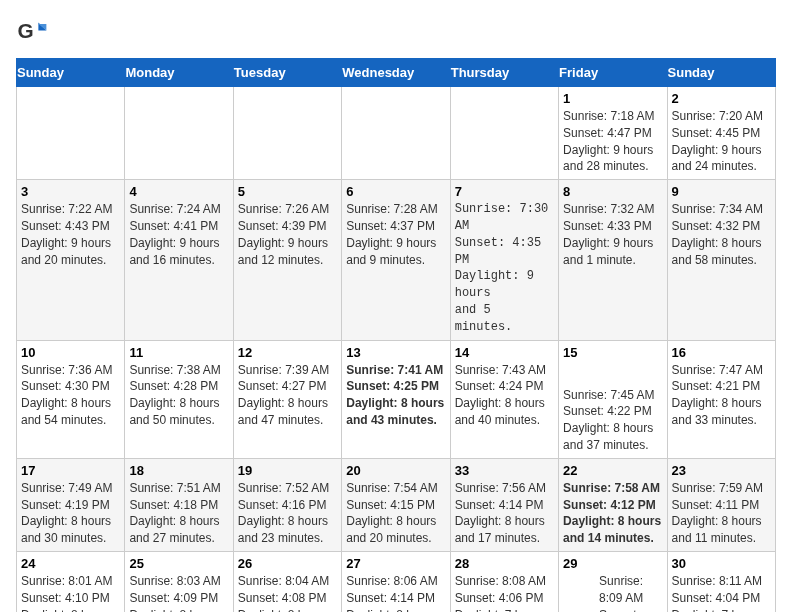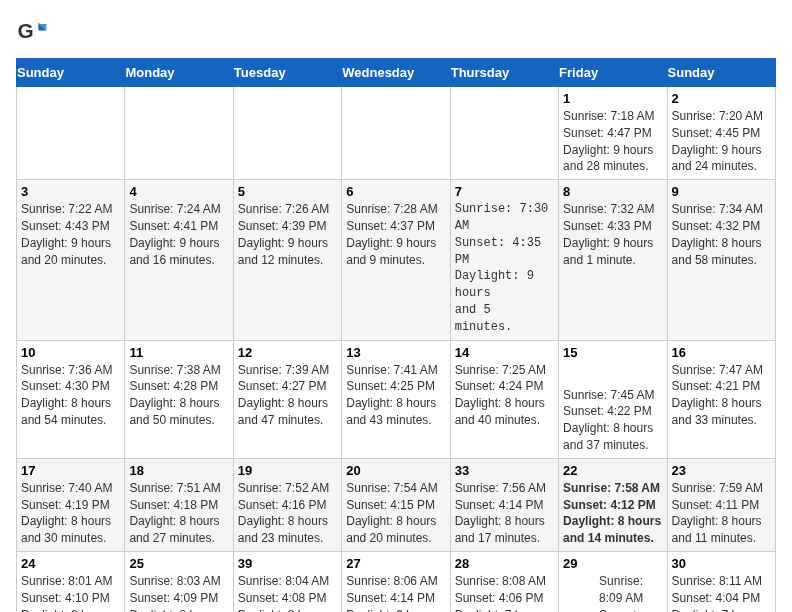--- a/index.html
+++ b/index.html
@@ -207,28 +207,28 @@
         </td>
         <td>
           <div class="day-number">12</div>
           <div class="day-info" style="white-space: pre-line;">Sunrise: 7:39 AM
 Sunset: 4:27 PM
 Daylight: 8 hours
 and 47 minutes.</div>
         </td>
         <td>
           <div class="day-number">13</div>
-          <div class="day-info" style="white-space: pre-line;">Sunrise: 7:41 AM
+          <div class="day-info" style="white-space: pre-line; font-weight: bold;">Sunrise: 7:41 AM
 Sunset: 4:25 PM
 Daylight: 8 hours
 and 43 minutes.</div>
         </td>
         <td>
           <div class="day-number">14</div>
-          <div class="day-info" style="white-space: pre-line;">Sunrise: 7:25 AM
+          <div class="day-info" style="white-space: pre-line;">Sunrise: 7:43 AM
 Sunset: 4:24 PM
 Daylight: 8 hours
 and 40 minutes.</div>
         </td>
         <td>
           <div class="day-number">15</div>
           <div class="day-info" style="white-space: pre-line; margin-top: 27px;">Sunrise: 7:45 AM
 Sunset: 4:22 PM
 Daylight: 8 hours
 and 37 minutes.</div>
@@ -237,21 +237,21 @@
           <div class="day-number">16</div>
           <div class="day-info" style="white-space: pre-line;">Sunrise: 7:47 AM
 Sunset: 4:21 PM
 Daylight: 8 hours
 and 33 minutes.</div>
         </td>
       </tr>
       <tr>
         <td>
           <div class="day-number">17</div>
-          <div class="day-info" style="white-space: pre-line;">Sunrise: 7:40 AM
+          <div class="day-info" style="white-space: pre-line;">Sunrise: 7:49 AM
 Sunset: 4:19 PM
 Daylight: 8 hours
 and 30 minutes.</div>
         </td>
         <td>
           <div class="day-number">18</div>
           <div class="day-info" style="white-space: pre-line;">Sunrise: 7:51 AM
 Sunset: 4:18 PM
 Daylight: 8 hours
 and 27 minutes.</div>
@@ -301,21 +301,21 @@
 and 9 minutes.</div>
         </td>
         <td>
           <div class="day-number">25</div>
           <div class="day-info" style="white-space: pre-line;">Sunrise: 8:03 AM
 Sunset: 4:09 PM
 Daylight: 8 hours
 and 6 minutes.</div>
         </td>
         <td>
-          <div class="day-number">39</div>
+          <div class="day-number">26</div>
           <div class="day-info" style="white-space: pre-line;">Sunrise: 8:04 AM
 Sunset: 4:08 PM
 Daylight: 8 hours
 and 3 minutes.</div>
         </td>
         <td>
           <div class="day-number">27</div>
           <div class="day-info" style="white-space: pre-line;">Sunrise: 8:06 AM
 Sunset: 4:14 PM
 Daylight: 8 hours

